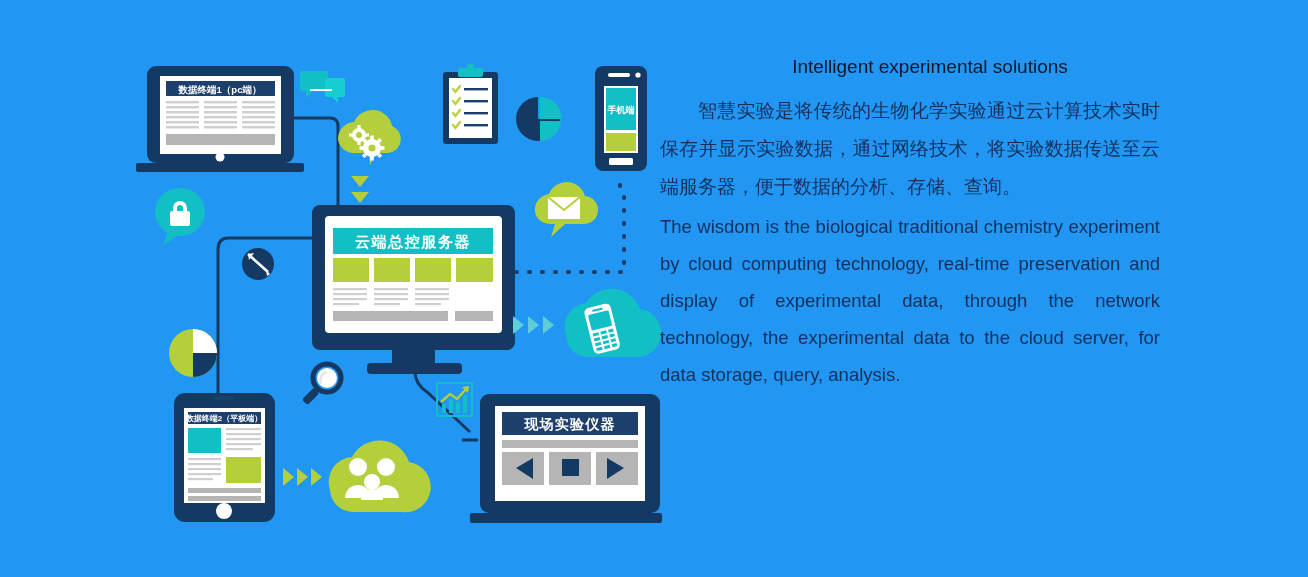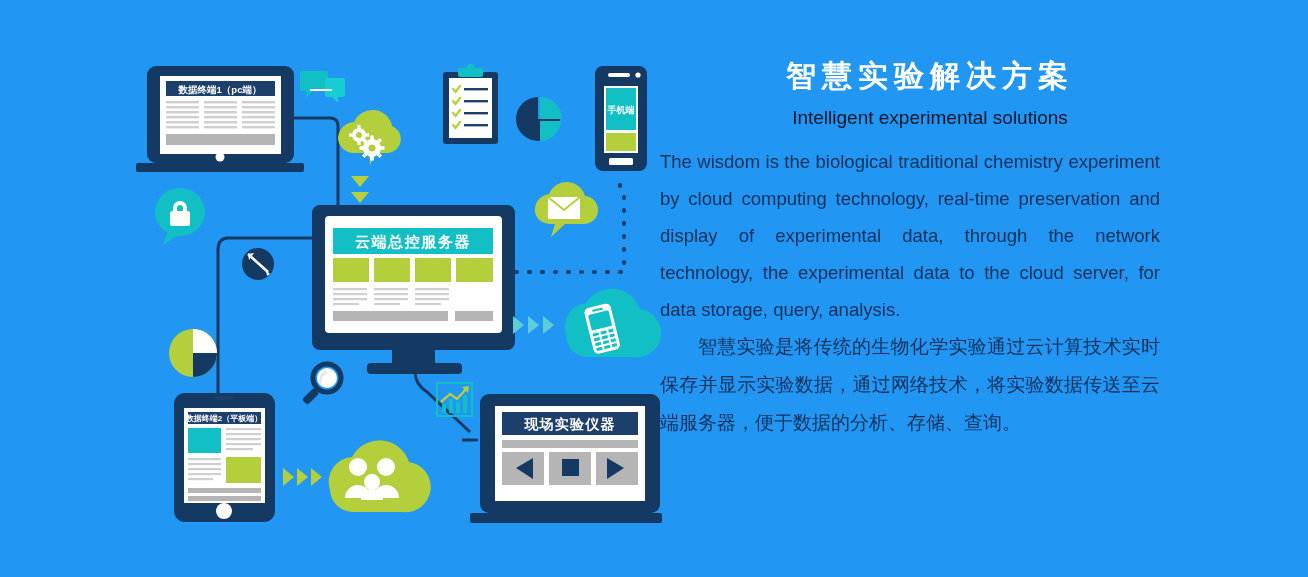--- a/index.html
+++ b/index.html
@@ -328,19 +328,18 @@
         <rect x="562" y="459" width="17" height="17" fill="#143a63"></rect>
         <path d="M607 458 L607 479 L624 468 Z" fill="#143a63"></path>
         <rect x="470" y="513" width="192" height="10" rx="2" fill="#143a63"></rect>
       </g>
       <text x="570" y="429" text-anchor="middle" font-family="'Liberation Sans',sans-serif" font-size="14" font-weight="bold" letter-spacing="1.2" fill="#ffffff">现场实验仪器</text>
 
     </svg>
   </div>
 
   <div class="textcol">
-    <h1 class="title">智慧实验解决方案</h1>
     <div class="subtitle">Intelligent experimental solutions</div>
+    <p class="para cn">智慧实验是将传统的生物化学实验通过云计算技术实时保存并显示实验数据，通过网络技术，将实验数据传送至云端服务器，便于数据的分析、存储、查询。</p>
     <p class="para en">The wisdom is the biological traditional chemistry experiment by cloud computing technology, real-time preservation and display of experimental data, through the network technology, the experimental data to the cloud server, for data storage, query, analysis.</p>
-    <p class="para cn">智慧实验是将传统的生物化学实验通过云计算技术实时保存并显示实验数据，通过网络技术，将实验数据传送至云端服务器，便于数据的分析、存储、查询。</p>
   </div>
 
 </div>
 
 </body></html>

